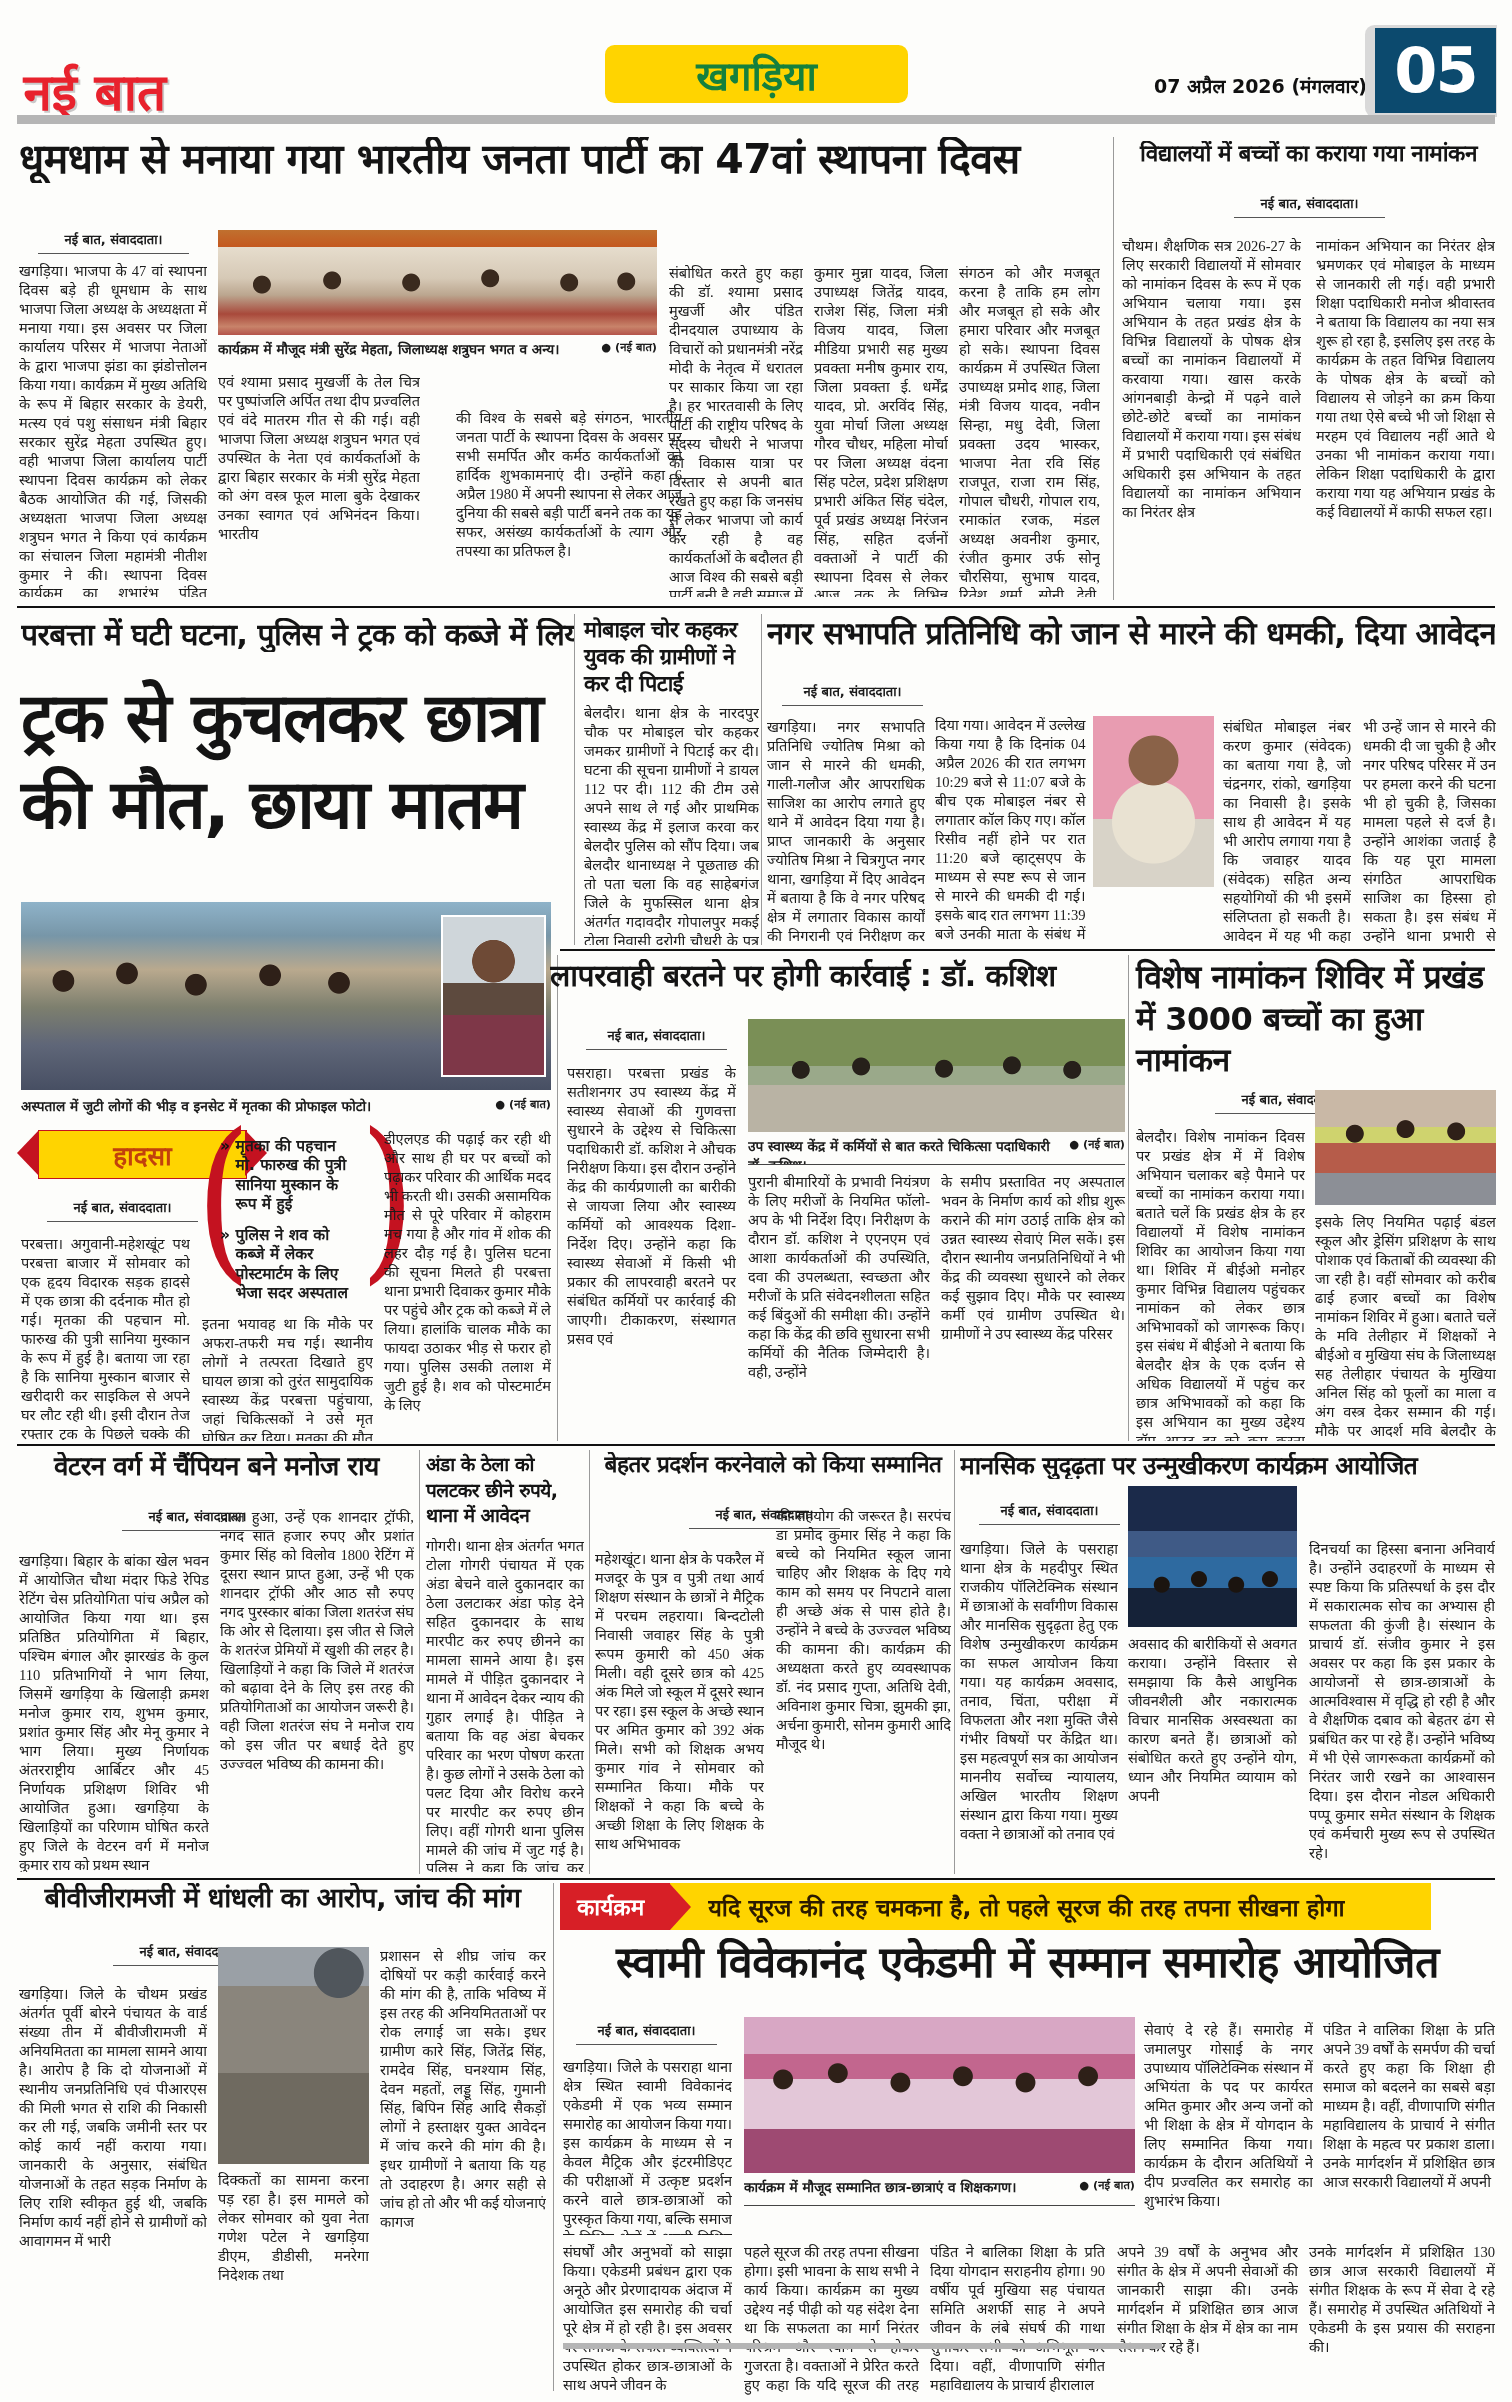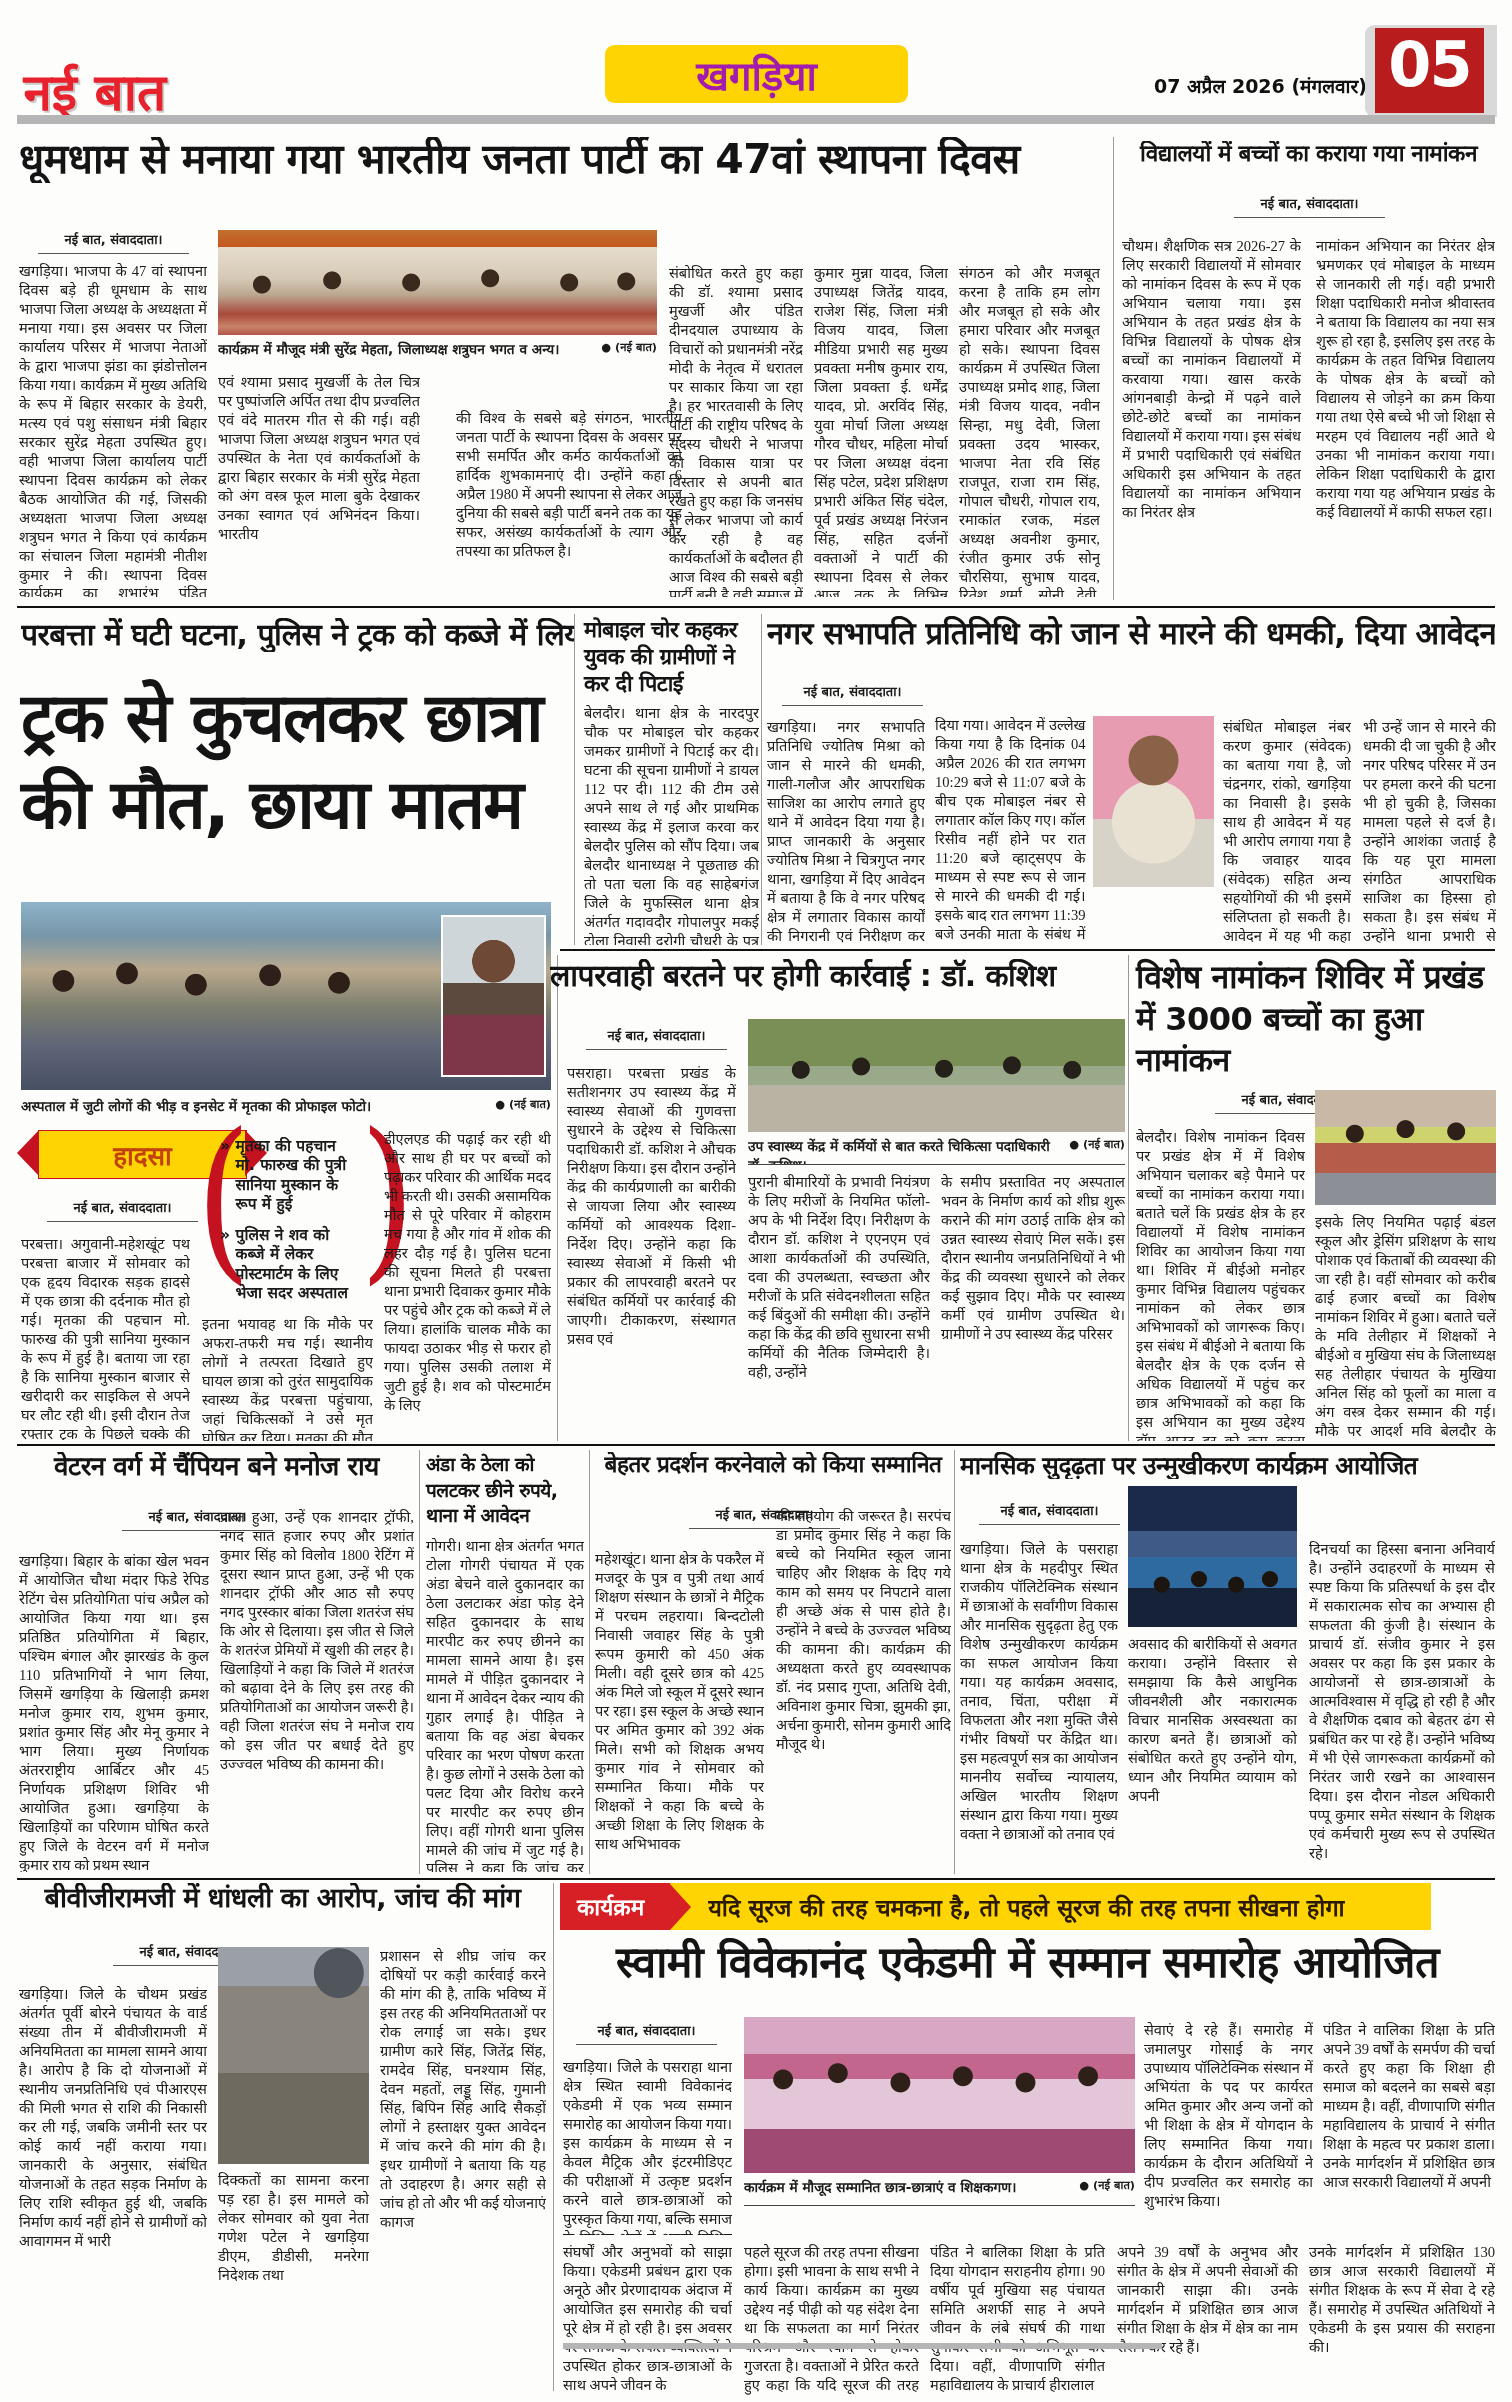--- a/index.html
+++ b/index.html
@@ -22,27 +22,27 @@
   .bracket{position:absolute;color:#c41220;font-size:141px;font-family:"DejaVu Serif",serif;line-height:1;transform:scaleY(1.25);}
 </style>
 </head>
 <body>
 
 <div class="page">
 
   <div class="abs" style="left:23.5px;top:55px;font-family:'DejaVu Sans',sans-serif;font-weight:bold;font-size:51px;color:#e8222d;text-shadow:1.9px 1.9px 0 #c9c9c9;">नई बात</div>
 
   <div class="abs" style="left:605px;top:45px;width:303px;height:58px;background:#ffd400;border-radius:9.4px;display:flex;align-items:center;justify-content:center;">
-    <span style="font-family:'DejaVu Sans',sans-serif;font-weight:bold;font-size:40px;color:#a21caf;">खगड़िया</span>
+    <span style="font-family:'DejaVu Sans',sans-serif;font-weight:bold;font-size:40px;color:#15803d;">खगड़िया</span>
   </div>
 
   <div class="abs" style="left:1111px;top:73px;width:256px;text-align:right;font-family:'DejaVu Sans',sans-serif;font-weight:bold;font-size:19px;color:#111;">07 अप्रैल 2026 (मंगलवार)</div>
 
   <div class="abs" style="left:1365px;top:24.5px;width:132px;height:92px;background:#d9d9d9;border-radius:9.4px 0 0 9.4px;"></div>
-  <div class="abs" style="left:1375px;top:28px;width:109px;height:85px;background:#b91c1c;display:flex;justify-content:center;">
+  <div class="abs" style="left:1375px;top:28px;width:121px;height:85px;background:#0c4a6e;display:flex;align-items:center;justify-content:center;">
     <span style="font-family:'DejaVu Sans',sans-serif;font-weight:bold;font-size:62px;color:#fff;letter-spacing:-1.9px;">05</span>
   </div>
 
   <div class="grayband" style="left:17px;top:115px;width:1478px;height:8.5px;"></div>
 
   <div class="abs headline nowrap" style="left:19px;top:137px;width:1092px;font-size:41px;">धूमधाम से मनाया गया भारतीय जनता पार्टी का 47वां स्थापना दिवस</div>
 
   <div class="abs byline" style="left:38px;top:230px;width:151px;">नई बात, संवाददाता।</div>
 
   <div class="photo" style="left:218px;top:230px;width:439px;height:105px;

